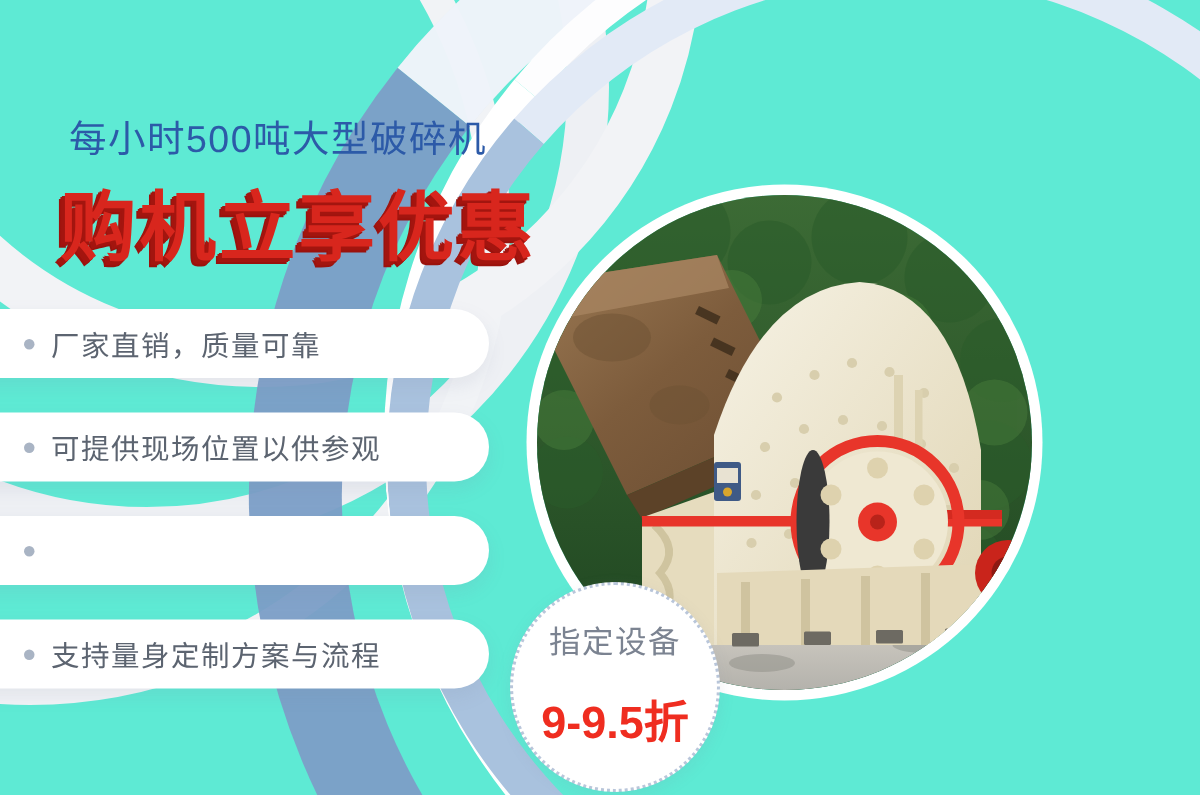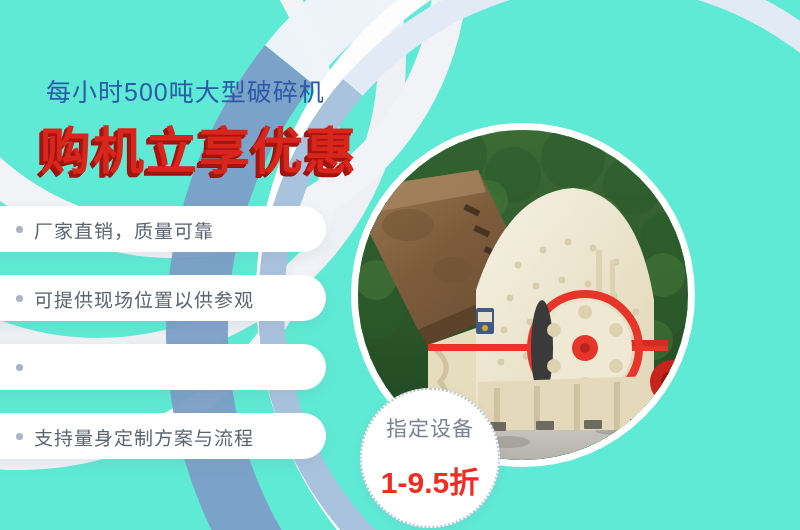--- a/index.html
+++ b/index.html
@@ -152,21 +152,21 @@
     width:330px;height:330px;
     border-radius:50%;
     overflow:hidden;
     box-shadow:0 0 0 7px #ffffff;
   }
   .photo-svg{display:block;width:330px;height:330px;}
 
   
   .badge{
     position:absolute;
-    left:360px; top:388px;
+    left:340px; top:388px;
     width:140px;height:140px;
     border-radius:50%;
     background:#ffffff;
     border:2px dotted #b9c6da;
     box-sizing:border-box;
     display:flex;
     flex-direction:column;
     align-items:center;
     justify-content:center;
     box-shadow:0 3px 10px rgba(120,135,160,.12);
@@ -355,16 +355,16 @@
       </g>
 
       <circle cx="314" cy="252" r="22" fill="#c9241b"></circle>
       <circle cx="314" cy="252" r="11" fill="#8d1a13"></circle>
       <rect x="296" y="274" width="40" height="10" fill="#4a4a4a"></rect>
     </svg>
   </div>
 
   <div class="badge">
     <div class="badge-label">指定设备</div>
-    <div class="badge-value">1-9.5折</div>
+    <div class="badge-value">9-9.5折</div>
   </div>
 
 </div>
 
 </body></html>

